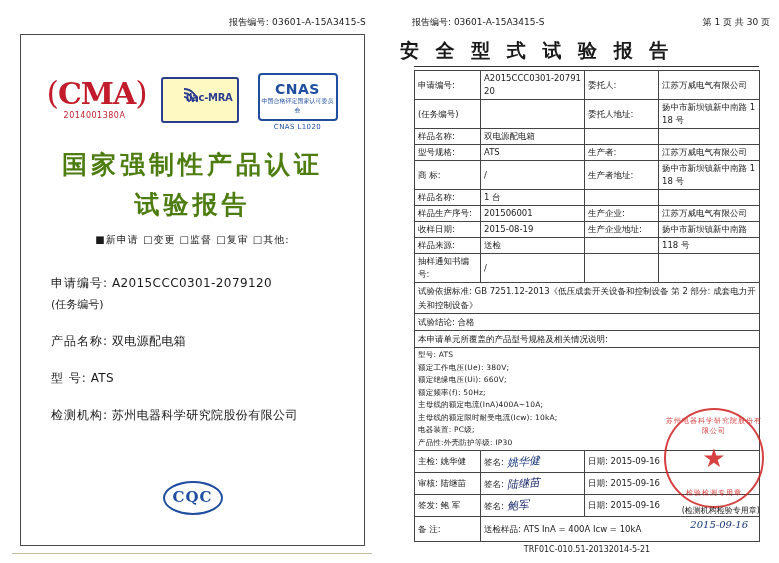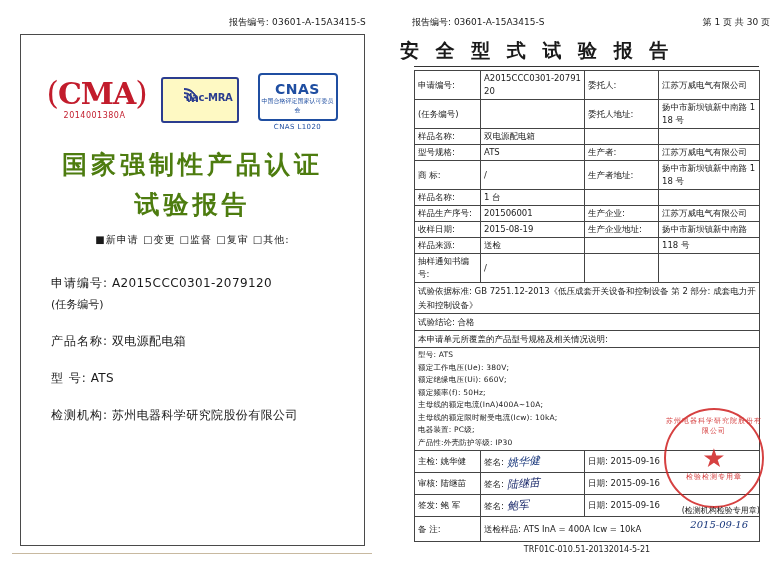--- a/index.html
+++ b/index.html
@@ -318,21 +318,21 @@
   .stamp .arc-top {
     position: absolute;
     top: 6px; left: 0; width: 100%;
     text-align: center;
     font-size: 7px;
     letter-spacing: 1px;
     color: #cf2020;
   }
   .stamp .arc-bottom {
     position: absolute;
-    bottom: 24px; left: 0; width: 100%;
+    bottom: 8px; left: 0; width: 100%;
     text-align: center;
     font-size: 7px;
     letter-spacing: 1px;
     color: #cf2020;
   }
   .stamp-label {
     position: absolute;
     right: 12px;
     bottom: 40px;
     font-size: 8px;
@@ -422,20 +422,23 @@
         <div class="row">
           <span class="lbl">型    号:</span>
           <span class="val">ATS</span>
         </div>
         <div class="row">
           <span class="lbl">检测机构:</span>
           <span class="val">苏州电器科学研究院股份有限公司</span>
         </div>
       </div>
 
+      <div class="cqc-seal">
+        <span class="cqc-oval">CQC</span>
+      </div>
     </div>
     <div class="left-footer-rule"></div>
   </div>
 
   <div class="right-doc">
 
     <div class="right-head">
       <div>报告编号: 03601-A-15A3415-S</div>
       <div>第 1 页 共 30 页</div>
     </div>

